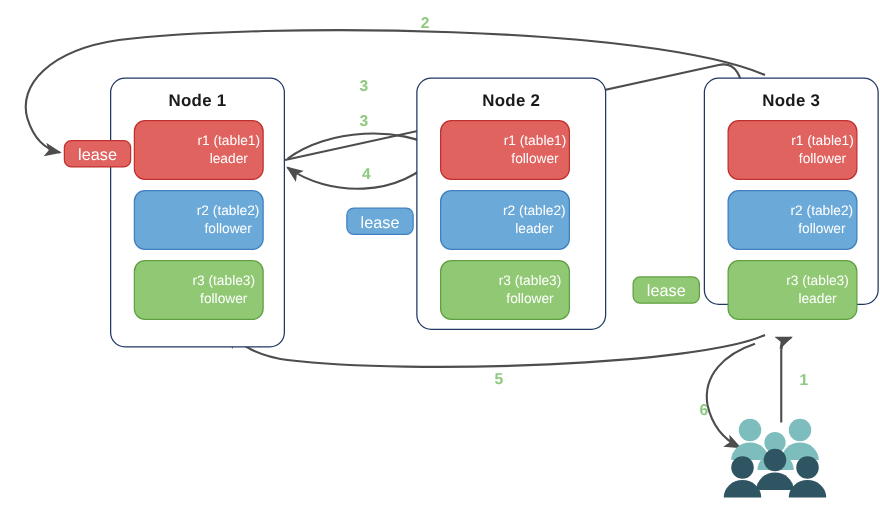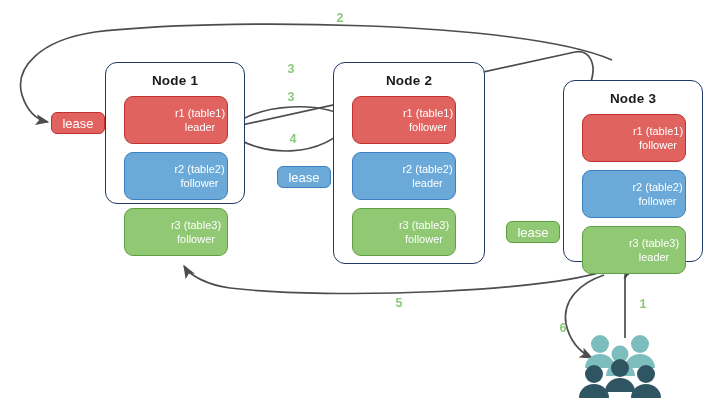--- a/index.html
+++ b/index.html
@@ -60,21 +60,21 @@
 
     <path class="arrow" marker-end="url(#ah)" d="M 352 122 C 320 160, 262 157, 230 134"></path>
 
     <path class="arrow" marker-end="url(#ah)" d="M 612 268 C 560 292, 330 300, 230 288 C 208 285, 190 276, 184 266"></path>
 
     <path class="arrow" marker-end="url(#ah)" d="M 625 338 L 625 280 C 625 276, 628 272, 633 270"></path>
 
     <path class="arrow" marker-end="url(#ah)" d="M 604 275 C 580 283, 562 300, 566 324 C 570 342, 580 352, 592 358"></path>
   </svg>
 
-  <div class="node" style="left:105px;top:62px;width:140px;height:142px;text-decoration:underline;">
+  <div class="node" style="left:88px;top:62px;width:140px;height:216px;text-decoration:underline;">
     <div class="node-title">Node 1</div>
 
     <div class="replica r-red rp1">
       <span>r1 (table1)</span>
       <span>leader</span>
     </div>
     <div class="replica r-blue rp2">
       <span>r2 (table2)</span>
       <span>follower</span>
     </div>
@@ -94,21 +94,21 @@
     <div class="replica r-blue rp2">
       <span>r2 (table2)</span>
       <span>leader</span>
     </div>
     <div class="replica r-green rp3">
       <span>r3 (table3)</span>
       <span>follower</span>
     </div>
   </div>
 
-  <div class="node" style="left:563px;top:80px;width:140px;height:182px;">
+  <div class="node" style="left:563px;top:62px;width:140px;height:182px;">
     <div class="node-title">Node 3</div>
 
     <div class="replica r-red rp1">
       <span>r1 (table1)</span>
       <span>follower</span>
     </div>
     <div class="replica r-blue rp2">
       <span>r2 (table2)</span>
       <span>follower</span>
     </div>

